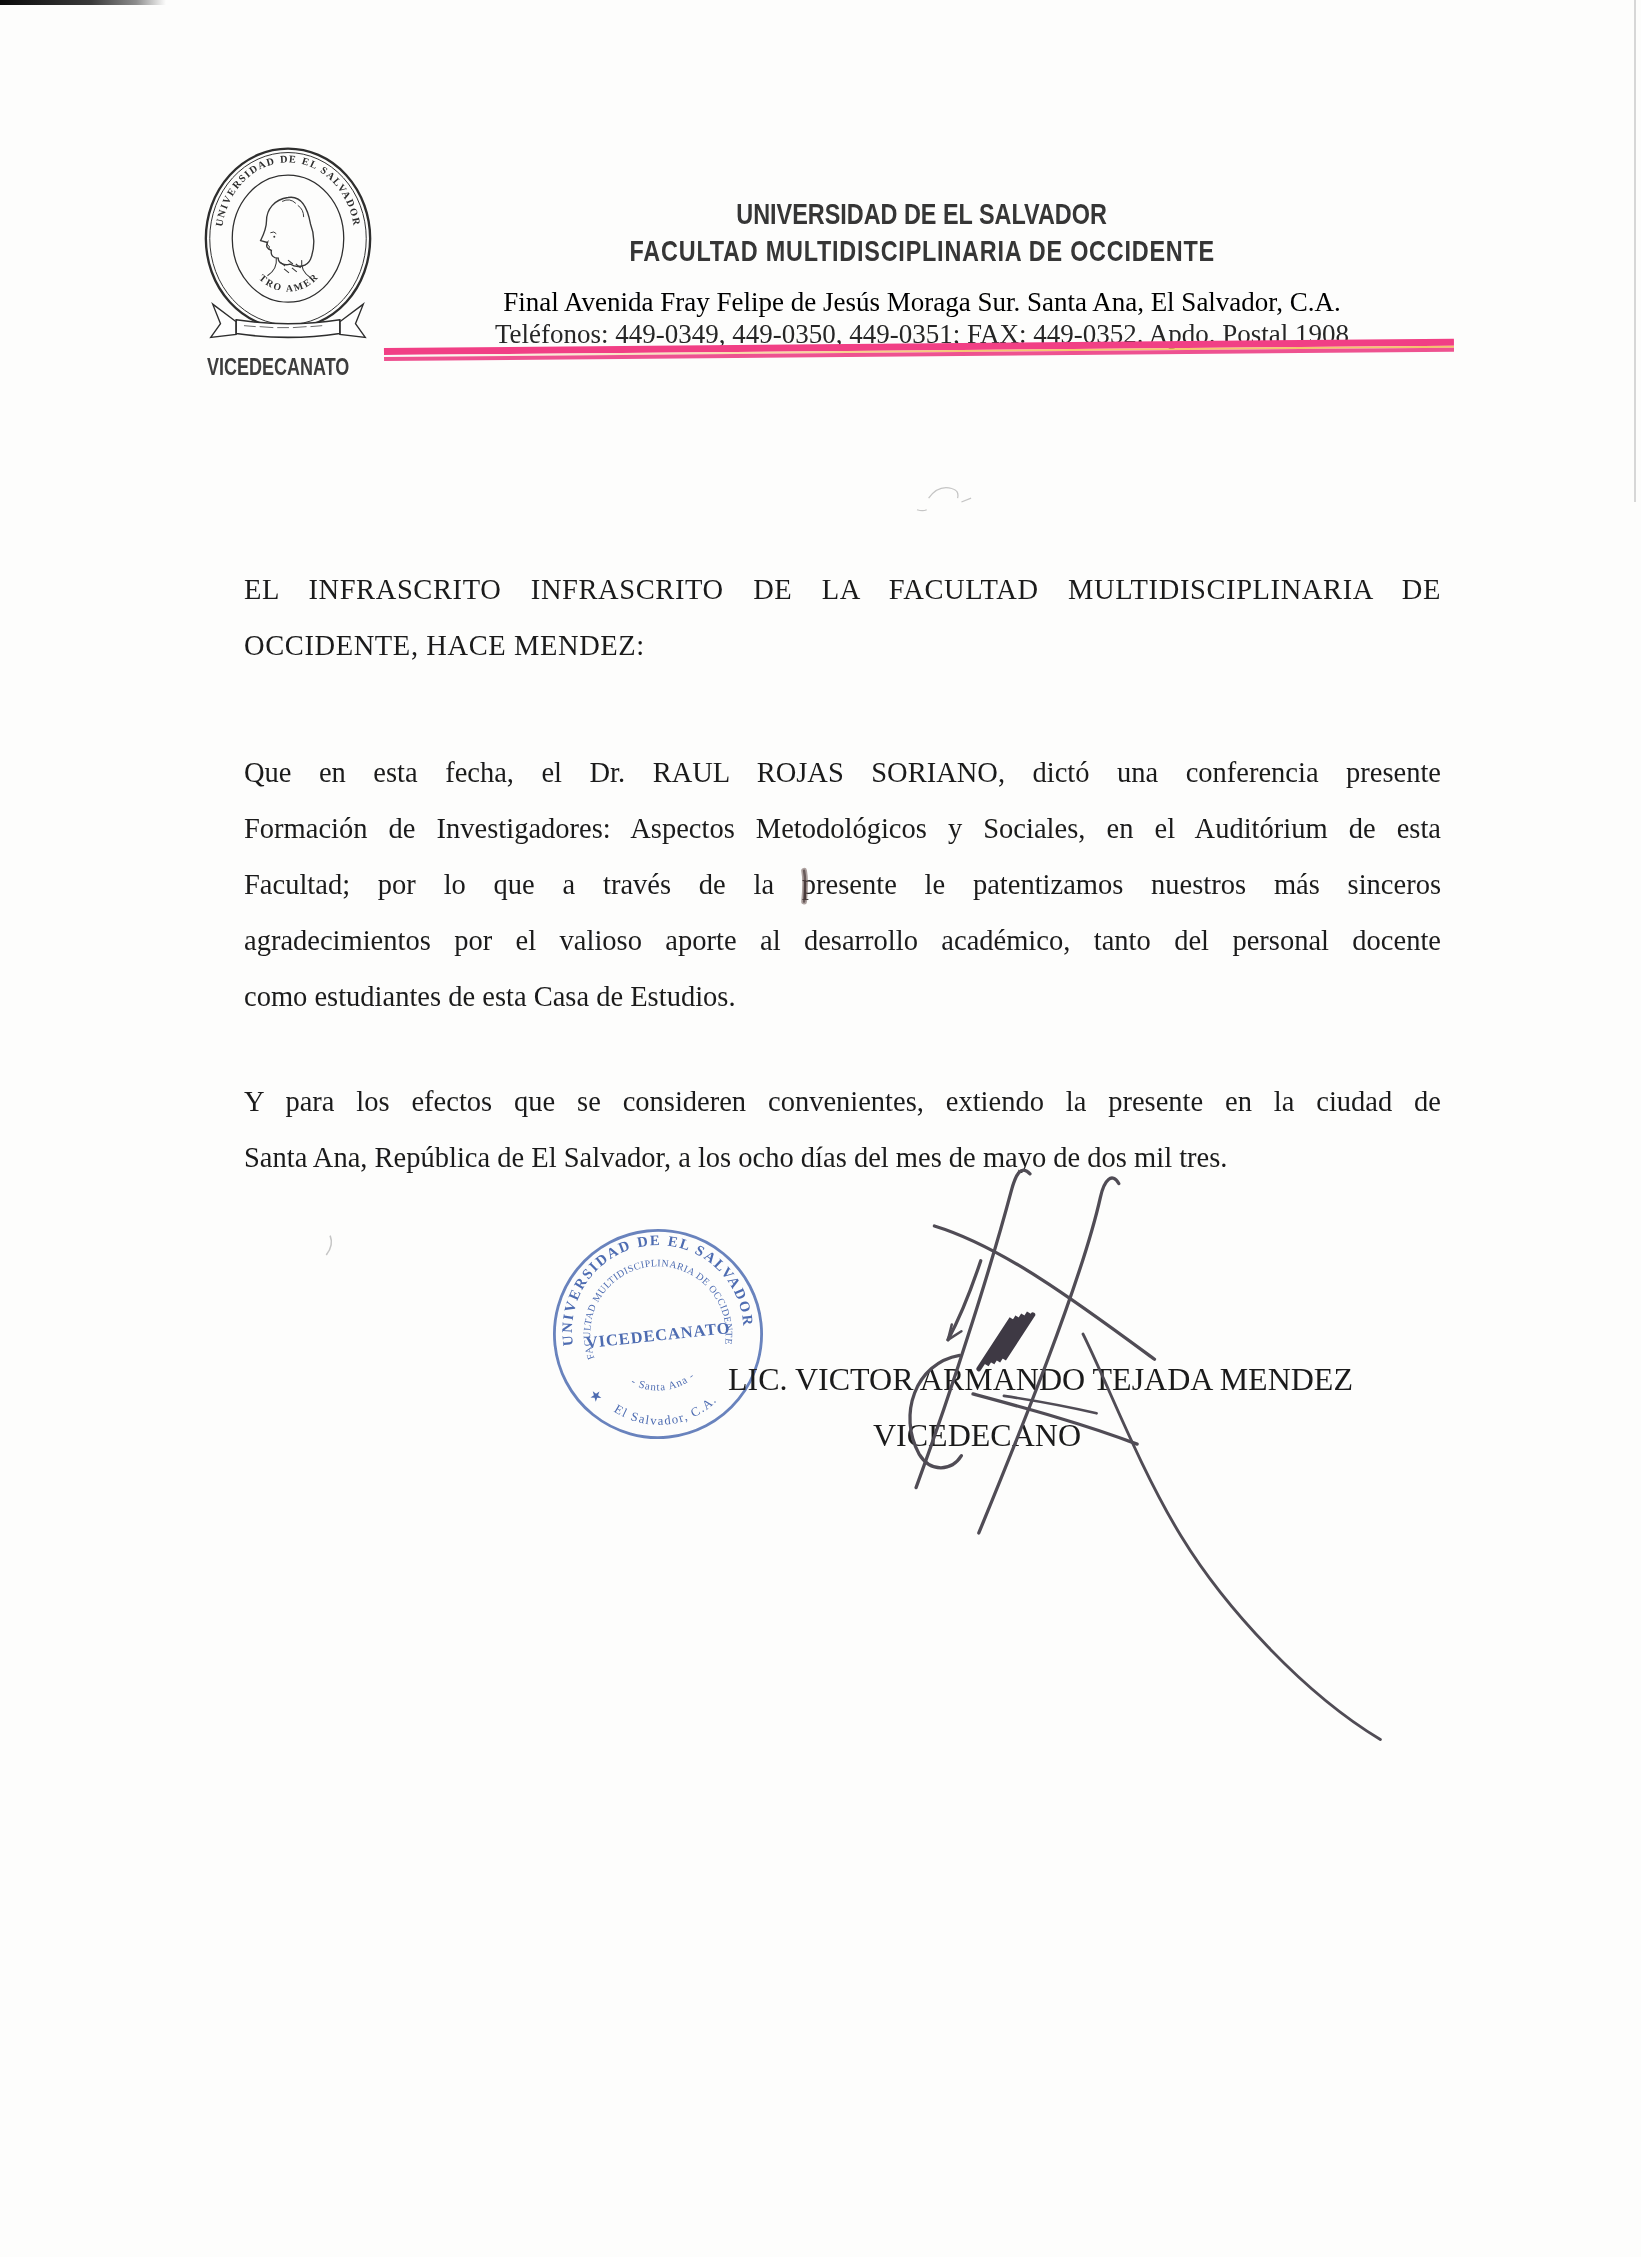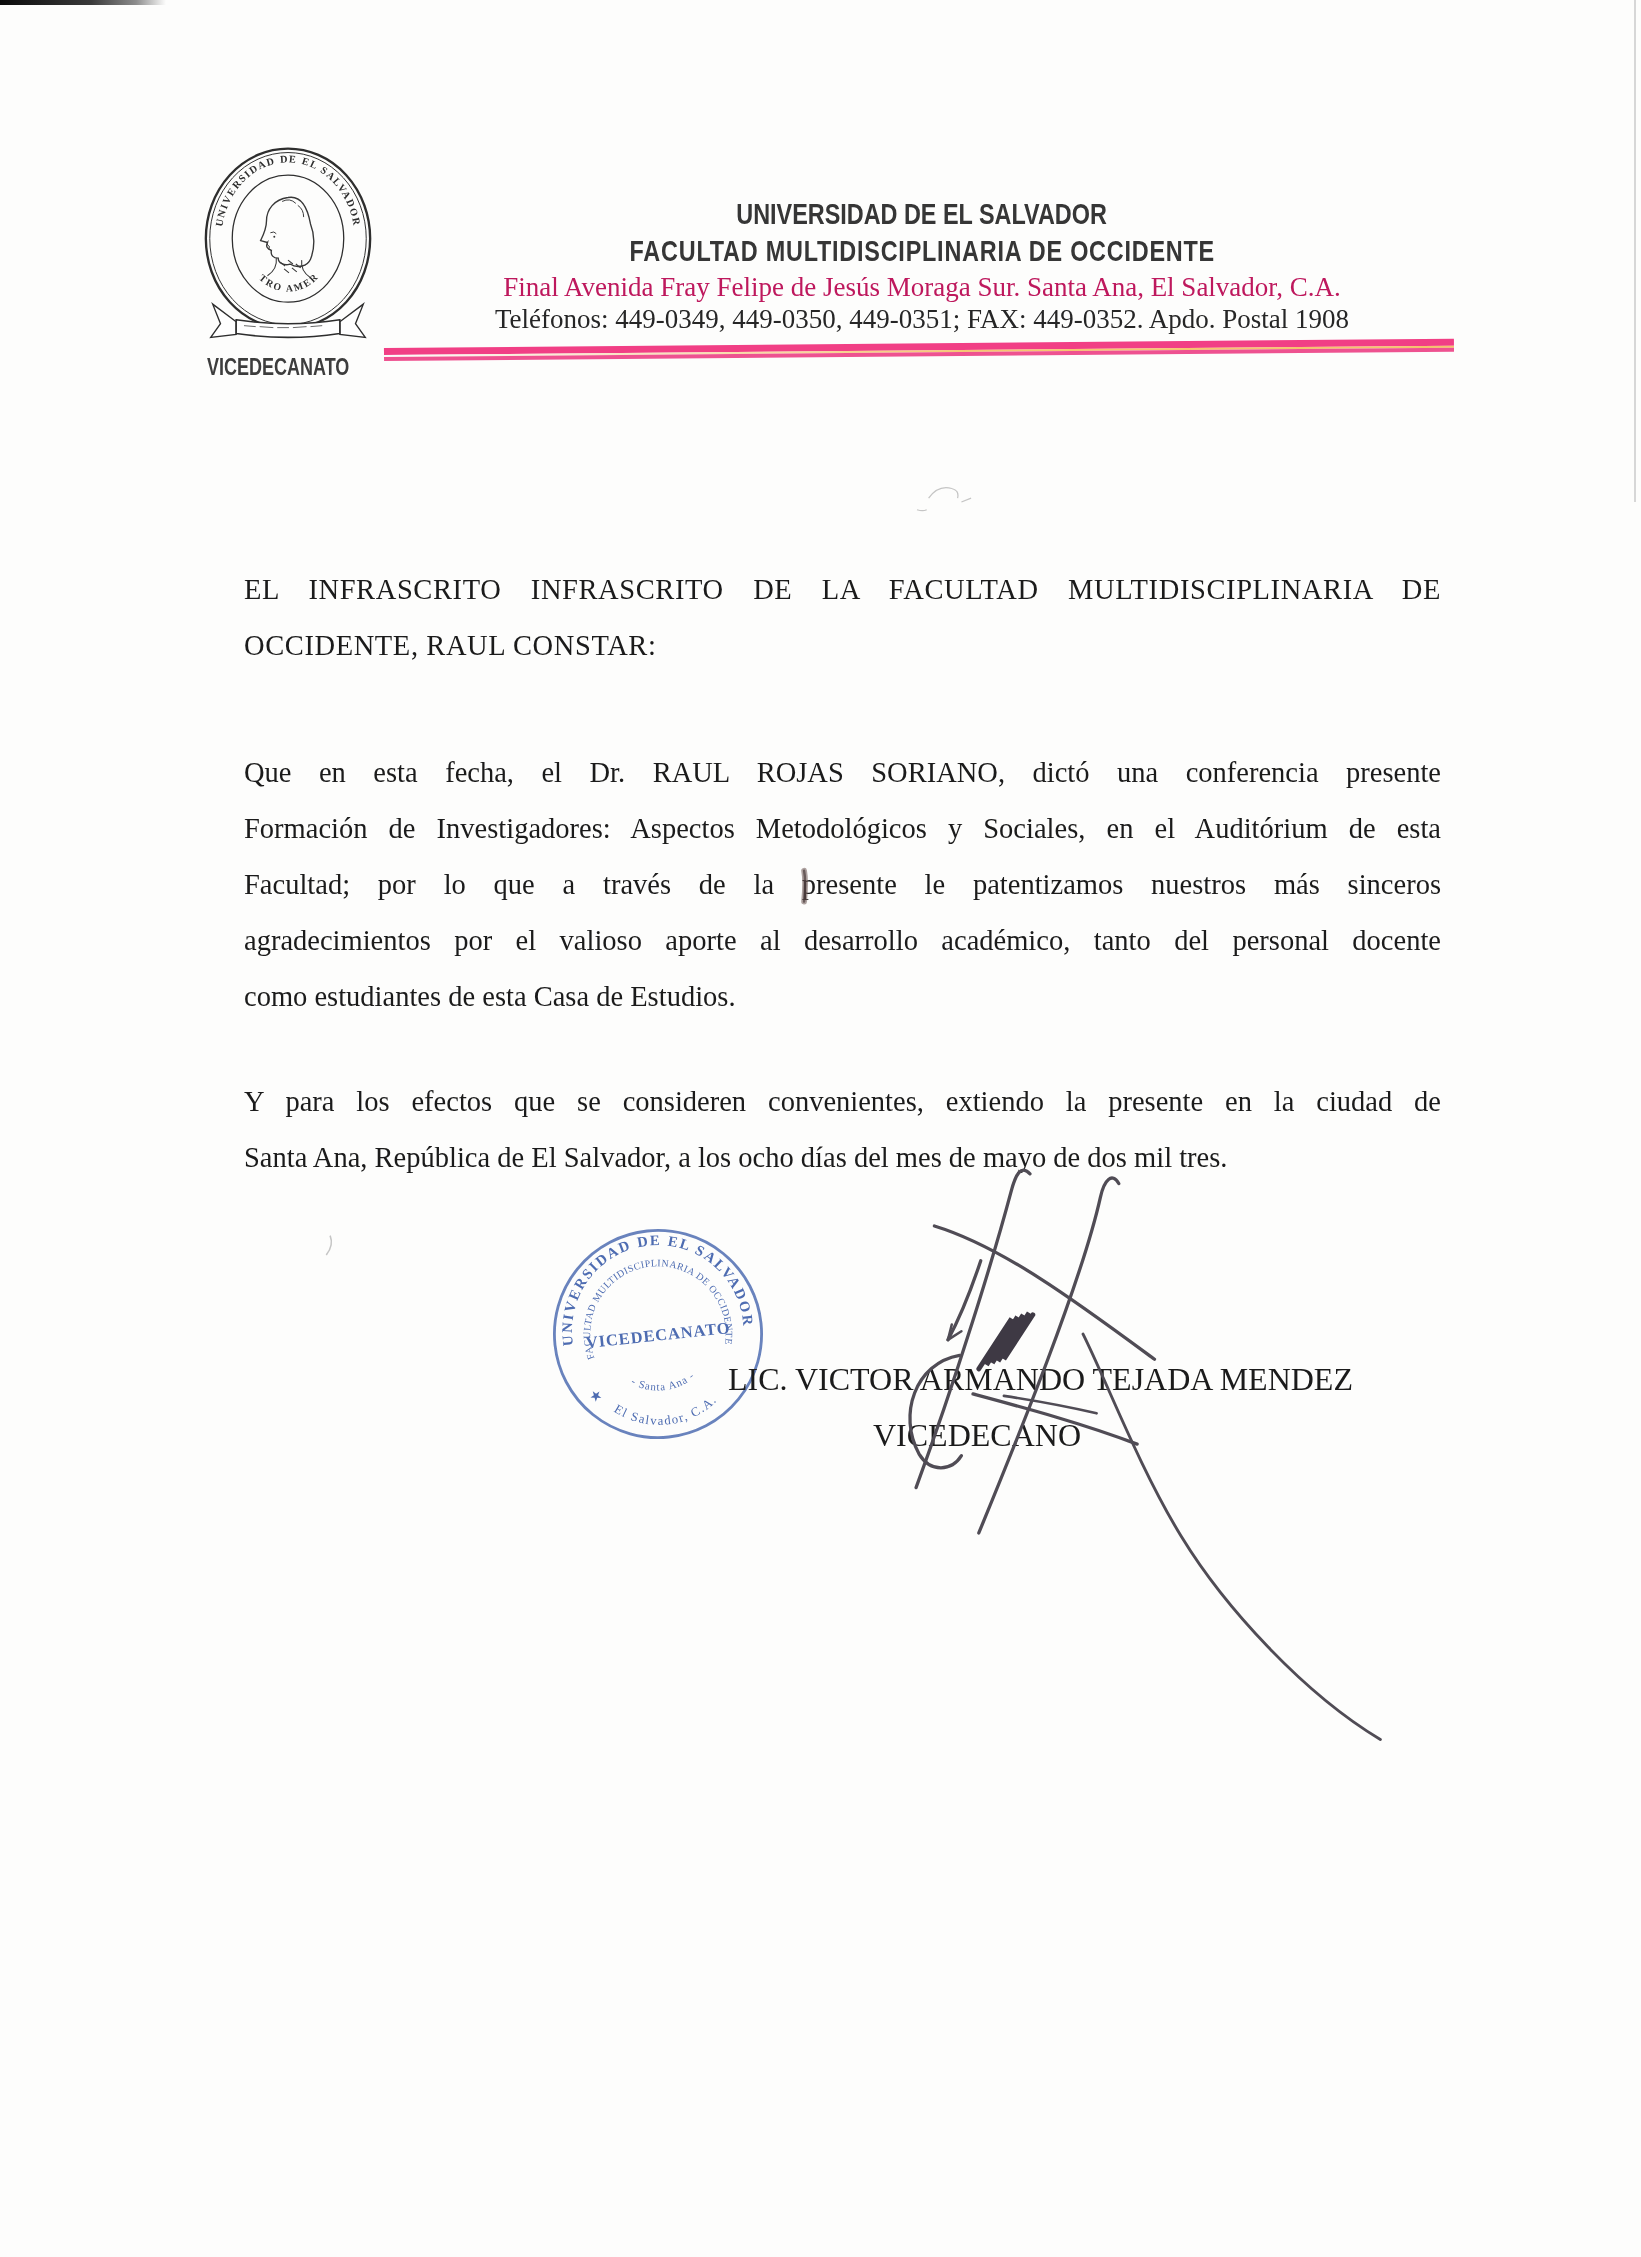--- a/index.html
+++ b/index.html
@@ -15,21 +15,21 @@
     background:rgba(120,120,120,.28); }
 
   
   .seal { position:absolute; left:199px; top:141px; width:178px; height:205px; }
   .header-text { position:absolute; left:444px; top:0; width:956px; text-align:center; }
   .condensed { display:inline-block; font-family:"Liberation Sans",sans-serif; font-weight:bold;
     color:#363636; transform:scaleX(0.78); white-space:nowrap; }
   .org  { margin-top:197px; font-size:30px; line-height:33px; }
   .fac  { margin-top:3.9px;  font-size:30px; line-height:33px; }
   .fac .condensed { letter-spacing:1px; }
-  .addr   { margin-top:5px; font-size:27px; color:#be185d; }
+  .addr   { margin-top:20px; font-size:27px; color:#000000; }
   .phones { margin-top:1px; font-size:27px; color:#262626; }
 
   .dept { position:absolute; left:207px; top:353px; font-size:24px; }
   .dept .condensed { transform:scaleX(0.75); transform-origin:left center; color:#3d3d3d; }
 
   .rule { position:absolute; left:384px; top:348px; width:1070px;
     transform:rotate(-0.5deg); transform-origin:left center; }
   .rule-a { height:6.8px;  background:#f13f85; }
   .rule-y { height:2.4px; background:linear-gradient(to right, #fbfbfb, rgba(244,188,90,.85) 55%, rgba(244,188,90,.9)); }
   .rule-b { height:3.9px;  background:#ee5290; }
@@ -105,21 +105,21 @@
   <div class="dept"><span class="condensed">VICEDECANATO</span></div>
 
   <div class="rule">
     <div class="rule-a"></div>
     <div class="rule-y"></div>
     <div class="rule-b"></div>
   </div>
 
   <div class="para p1">
     <div class="jline">EL INFRASCRITO INFRASCRITO DE LA FACULTAD MULTIDISCIPLINARIA DE</div>
-    <div class="lline">OCCIDENTE, RAUL CONSTAR:</div>
+    <div class="lline">OCCIDENTE, HACE MENDEZ:</div>
   </div>
 
   <div class="para p2">
     <div class="jline">Que en esta fecha, el Dr. RAUL ROJAS SORIANO, dictó una conferencia presente</div>
     <div class="jline">Formación de Investigadores: Aspectos Metodológicos y Sociales, en el Auditórium de esta</div>
     <div class="jline">Facultad; por lo que a través de la presente le patentizamos nuestros más sinceros</div>
     <div class="jline">agradecimientos por el valioso aporte al desarrollo académico, tanto del personal docente</div>
     <div class="lline">como estudiantes de esta Casa de Estudios.</div>
   </div>
 

